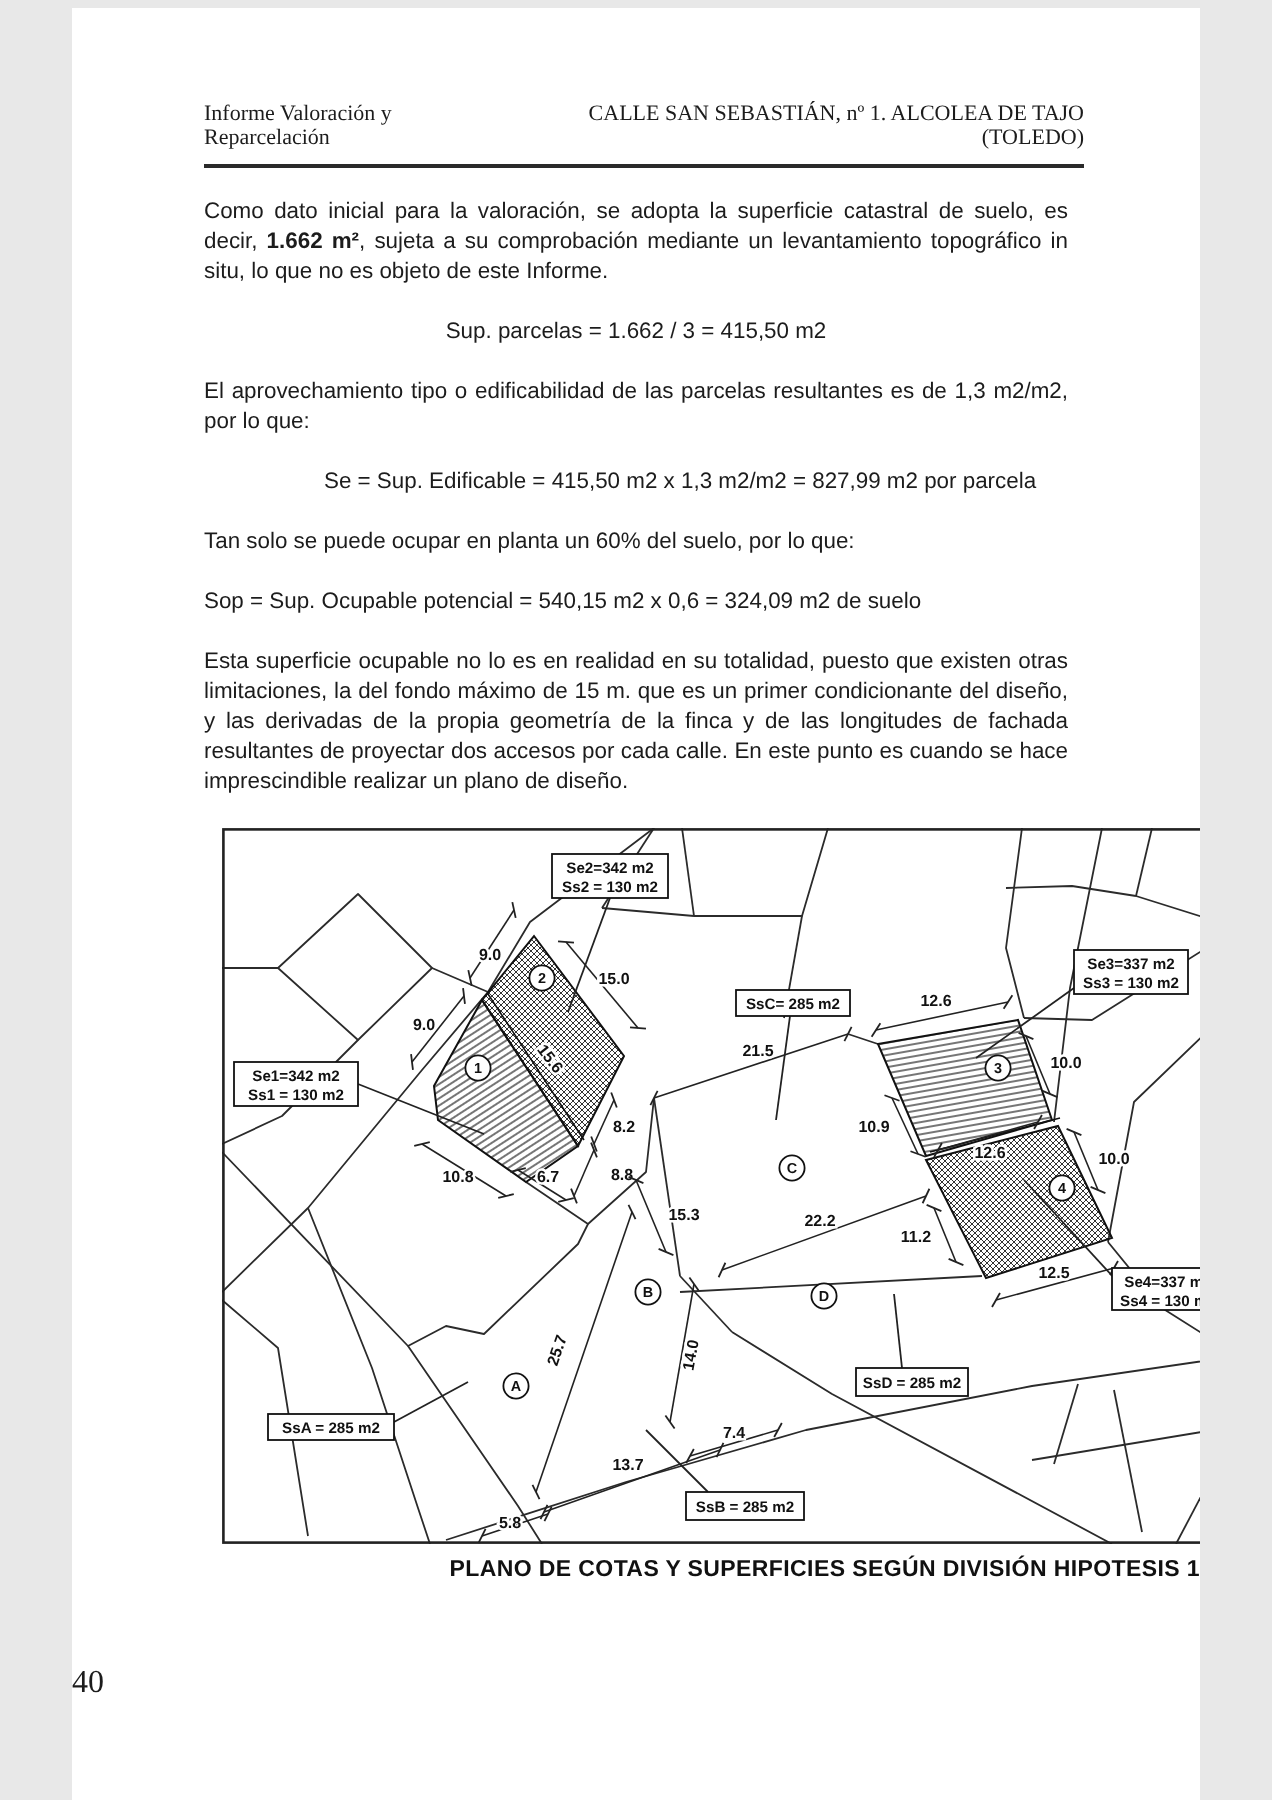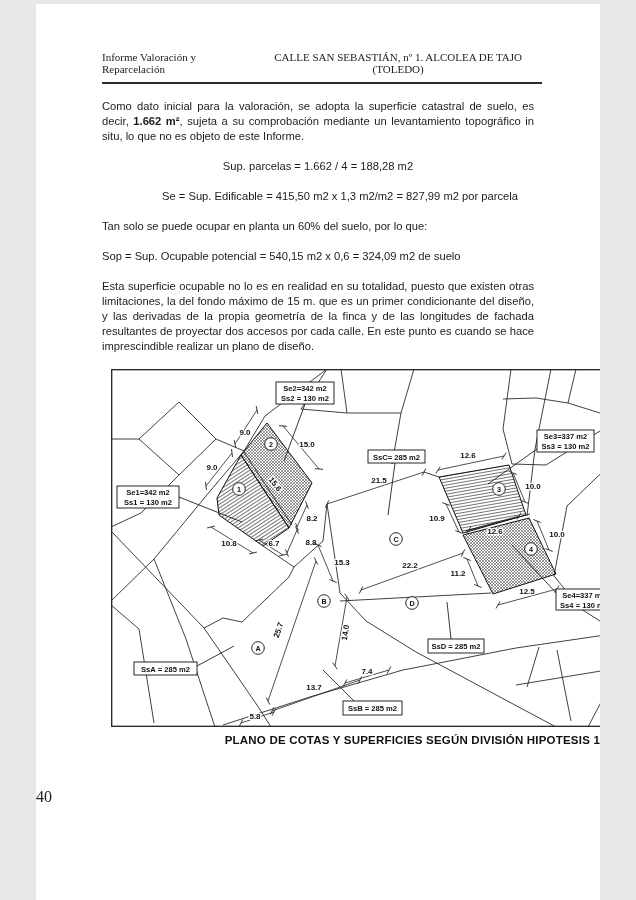--- a/index.html
+++ b/index.html
@@ -1,21 +1,21 @@
 <!DOCTYPE html>
 <html><head>
 <meta charset="utf-8">
 <style>
   html,body{margin:0;padding:0;background:#e8e8e8;}
   .page{position:relative;width:564px;height:900px;background:#ffffff;margin:4px auto;
         font-family:"Liberation Sans",sans-serif;color:#1c1c1c;overflow:hidden;}
   .header{display:flex;justify-content:space-between;align-items:baseline;
           margin:47px 58px 0 66px;padding-bottom:7px;border-bottom:2px solid #2a2a2a;
           font-family:"Liberation Serif",serif;font-size:11px;}
-  .header .right{text-align:center;}
+  .header .right{text-align:right;}
   .body-text{margin:0 66px;}
   .body-text p{font-size:11.2px;line-height:15px;text-align:justify;margin:15px 0;}
   .body-text p.f-center{text-align:center;}
   .body-text p.f-indent{text-align:left;margin-left:60px;}
   .plan-wrap{margin:3px 0 0 75px;width:508px;height:358px;}
   .plan-wrap svg{display:block;}
   .caption{text-align:right;font-weight:bold;font-size:11.5px;margin-top:7px;
            letter-spacing:.2px;color:#111;}
   .pageno{text-align:left;font-family:"Liberation Serif",serif;font-size:16px;margin-top:42px;}
 </style>
@@ -24,21 +24,22 @@
 
 <div class="page">
 
   <div class="header">
     <span class="left">Informe Valoración y Reparcelación</span>
     <span class="right">CALLE SAN SEBASTIÁN, nº 1. ALCOLEA DE TAJO (TOLEDO)</span>
   </div>
 
   <div class="body-text">
     <p><span>Como dato inicial para la valoración, se adopta la superficie catastral de suelo, es decir, </span><b>1.662 m²</b><span>, sujeta a su comprobación mediante un levantamiento topográfico in situ, lo que no es objeto de este Informe.</span></p>
-    <p class="f-center">Sup. parcelas = 1.662 / 4 = 188,28 m2</p>
+    <p class="f-center">Sup. parcelas = 1.662 / 3 = 415,50 m2</p>
+    <p>El aprovechamiento tipo o edificabilidad de las parcelas resultantes es de 1,3 m2/m2, por lo que:</p>
     <p class="f-indent">Se = Sup. Edificable = 415,50 m2 x 1,3 m2/m2 = 827,99 m2 por parcela</p>
     <p>Tan solo se puede ocupar en planta un 60% del suelo, por lo que:</p>
     <p>Sop = Sup. Ocupable potencial = 540,15 m2 x 0,6 = 324,09 m2 de suelo</p>
     <p>Esta superficie ocupable no lo es en realidad en su totalidad, puesto que existen otras limitaciones, la del fondo máximo de 15 m. que es un primer condicionante del diseño, y las derivadas de la propia geometría de la finca y de las longitudes de fachada resultantes de proyectar dos accesos por cada calle. En este punto es cuando se hace imprescindible realizar un plano de diseño.</p>
   </div>
 
   <div class="plan-wrap">
     <svg width="508" height="358" viewBox="0 0 508 358" xmlns="http://www.w3.org/2000/svg">
         <defs>
           <pattern id="pat0" patternUnits="userSpaceOnUse" width="4" height="3" patternTransform="rotate(-33)">

